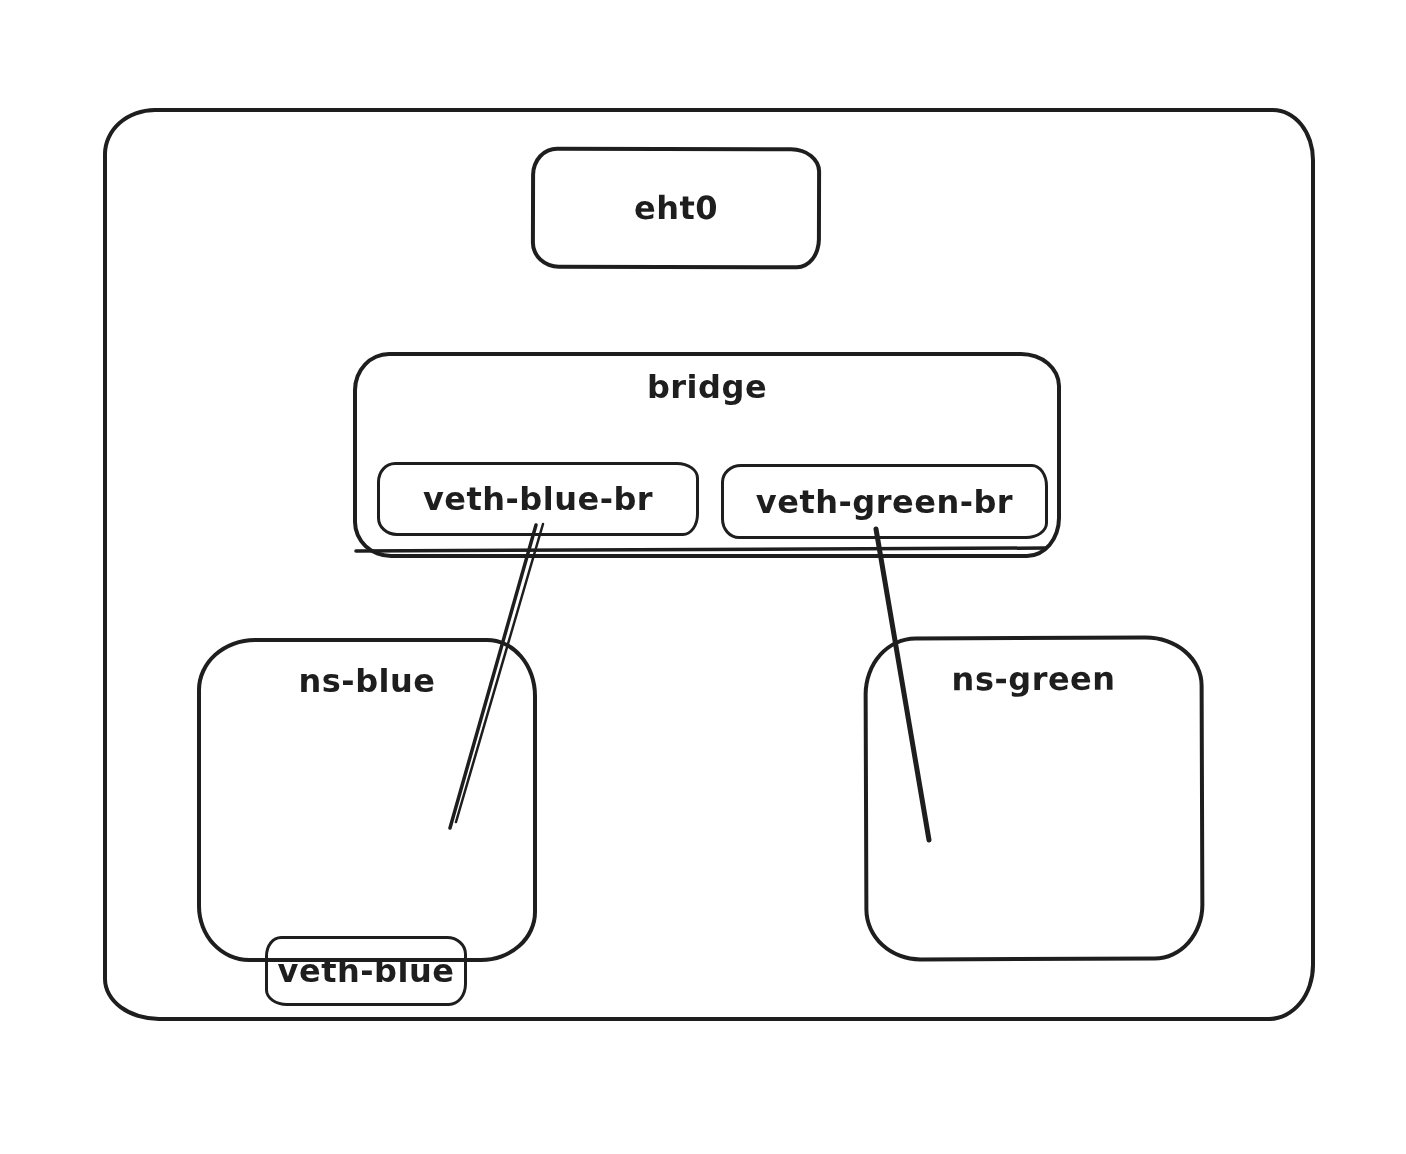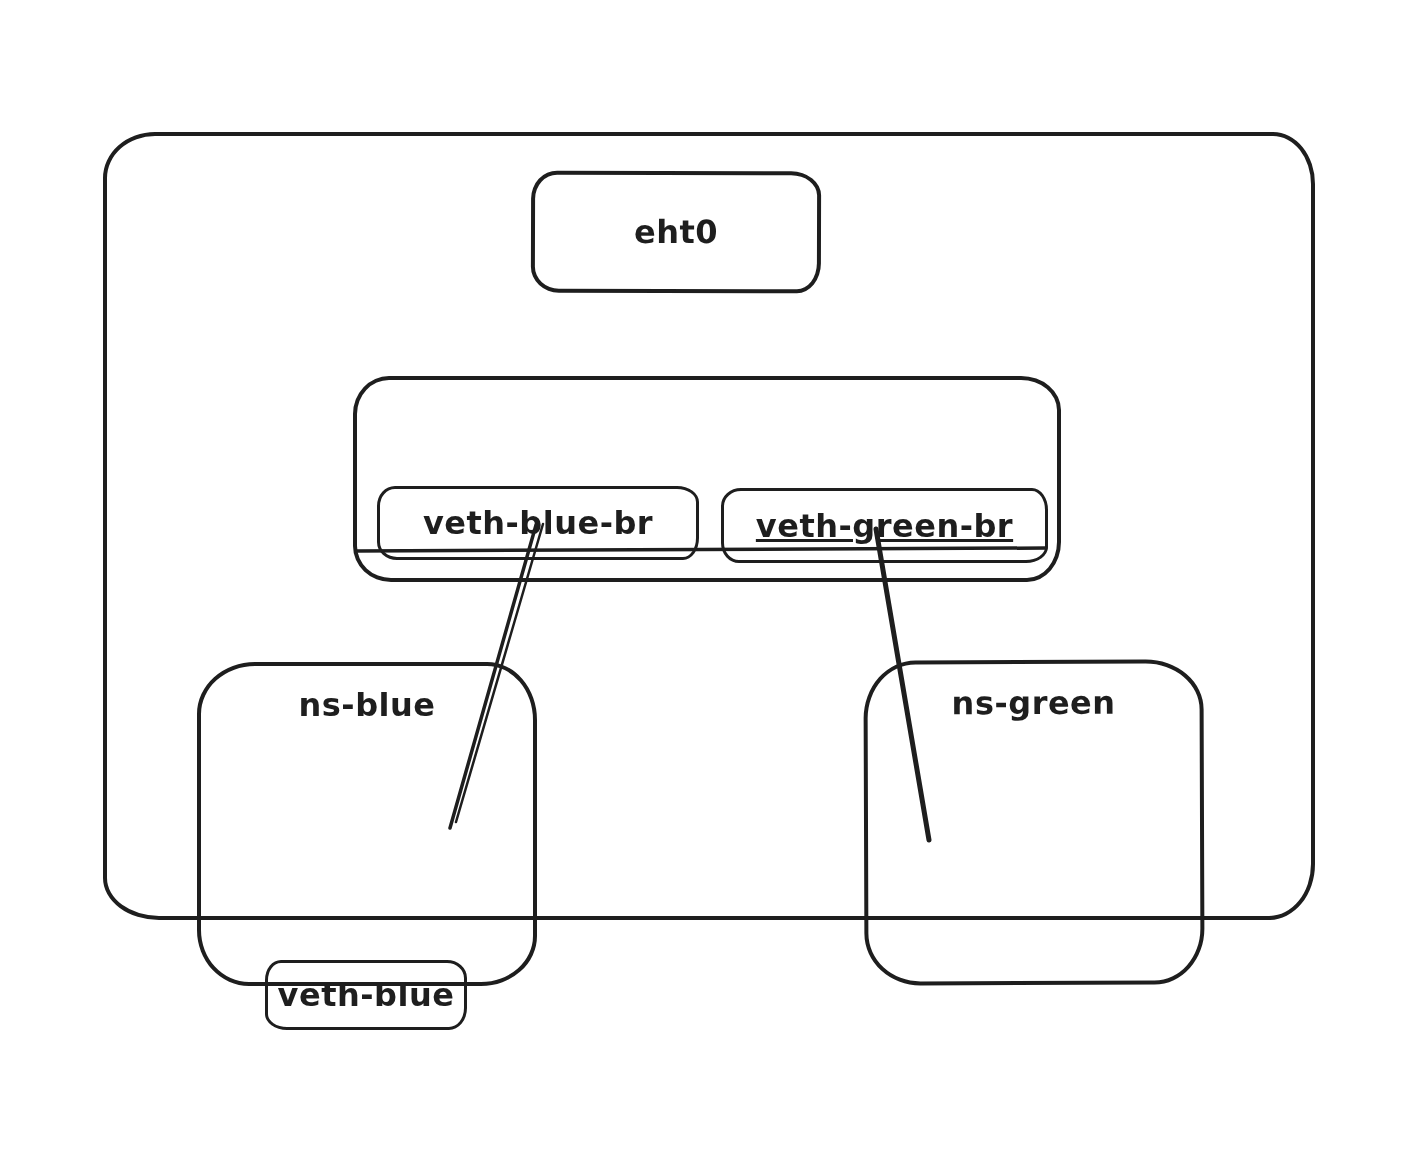--- a/index.html
+++ b/index.html
@@ -36,24 +36,23 @@
     text-align: center;
   }
   .leaf {
     display: flex;
     align-items: center;
     justify-content: center;
   }
   
   .host {
     left: 103px; top: 108px;
-    width: 1212px; height: 788px;
+    width: 1212px; height: 913px;
     border-width: 4px;
     border-radius: 52px 42px 46px 56px / 46px 52px 56px 42px;
-    margin-top: 24px;
   }
   
   .eth0 {
     left: 424px; top: 35px;
     width: 290px; height: 122px;
     border-width: 4px;
     border-radius: 26px 30px 24px 28px / 28px 24px 30px 26px;
     transform: rotate(0.15deg);
   }
   
@@ -66,21 +65,20 @@
   .bridge > .top-label { top: 12px; }
   .veth-blue-br {
     left: 20px; top: 106px;
     width: 322px; height: 74px;
     border-radius: 18px 22px 16px 20px / 20px 16px 22px 18px;
   }
   .veth-green-br {
     left: 364px; top: 108px;
     width: 327px; height: 75px;
     border-radius: 20px 16px 22px 18px / 18px 22px 16px 20px;
-    text-decoration: underline;
   }
   
   .ns-blue {
     left: 90px; top: 526px;
     width: 340px; height: 324px;
     border-width: 4px;
     border-radius: 58px 50px 56px 52px / 52px 58px 50px 56px;
     text-decoration: underline;
   }
   .ns-green {
@@ -113,20 +111,21 @@
 
 <div class="canvas">
 
   <div class="node host">
 
     <div class="node eth0 leaf">
       <span class="node-label">eht0</span>
     </div>
 
     <div class="node bridge">
+      <span class="node-label top-label">bridge</span>
 
       <div class="node veth-blue-br leaf">
         <span class="node-label">veth-blue-br</span>
       </div>
 
       <div class="node veth-green-br leaf">
         <span class="node-label">veth-green-br</span>
       </div>
     </div>
 

